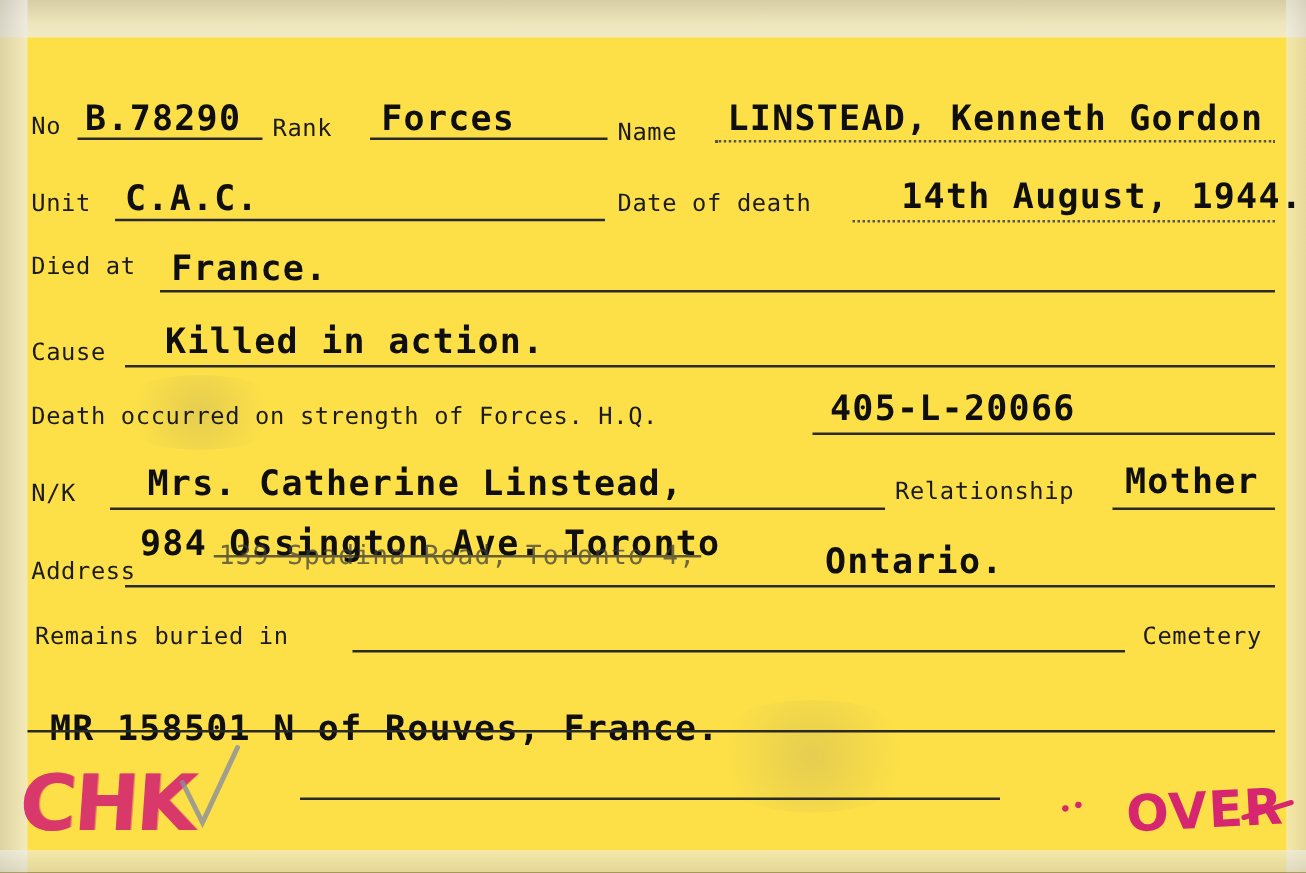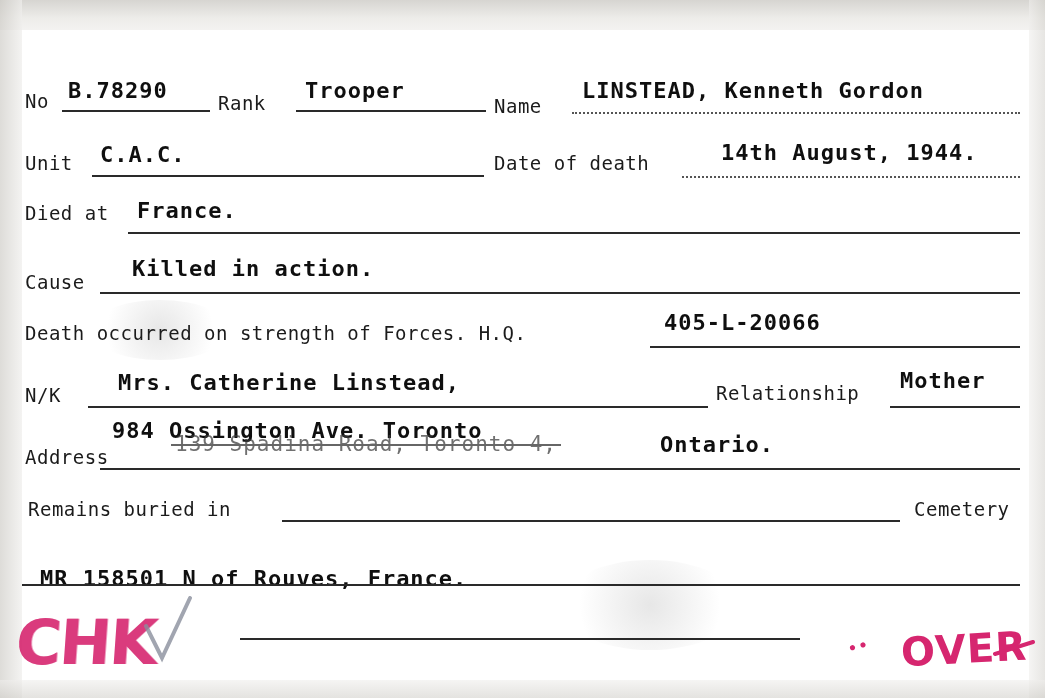--- a/index.html
+++ b/index.html
@@ -4,21 +4,21 @@
 <style>
   html, body {
     margin: 0;
     padding: 0;
     background: #5a5a5a;
   }
   .card {
     position: relative;
     width: 1045px;
     height: 698px;
-    background: #ffffff;
+    background: #fde047;
     overflow: hidden;
     font-family: "DejaVu Sans Mono", "Liberation Mono", monospace;
     color: #181818;
     box-sizing: border-box;
   }
   
   .paper-edge-top {
     position: absolute; left: 0; top: 0; width: 100%; height: 30px;
     background: linear-gradient(to bottom, #c9c7c2 0%, #e7e6e2 60%, #efeeec 100%);
     opacity: .75;
@@ -49,21 +49,21 @@
   .lbl {
     position: absolute;
     white-space: nowrap;
     font-size: 19px;
     letter-spacing: 0.5px;
     color: #1b1b1b;
   }
   .val {
     position: absolute;
     white-space: nowrap;
-    font-size: 22px;
+    font-size: 28px;
     letter-spacing: 1px;
     color: #0f0f0f;
     font-weight: 700;
   }
   .rule {
     position: absolute;
     height: 0;
     border-bottom: 2px solid #2a2a2a;
   }
   .rule.dotted { border-bottom: 2px dotted #555; }
@@ -148,21 +148,21 @@
   <div class="paper-edge-bottom"></div>
 
   <div class="smudge" style="left:560px;top:560px;width:180px;height:90px;"></div>
   <div class="smudge" style="left:90px;top:300px;width:140px;height:60px;"></div>
 
   <div class="lbl" style="left:25px;top:90px;">No</div>
   <div class="val" style="left:68px;top:78px;">B.78290</div>
   <div class="rule" style="left:62px;top:110px;width:148px;"></div>
 
   <div class="lbl" style="left:218px;top:92px;">Rank</div>
-  <div class="val" style="left:305px;top:78px;">Trooper</div>
+  <div class="val" style="left:305px;top:78px;">Forces</div>
   <div class="rule" style="left:296px;top:110px;width:190px;"></div>
 
   <div class="lbl" style="left:494px;top:95px;">Name</div>
   <div class="val" style="left:582px;top:78px;">LINSTEAD, Kenneth Gordon</div>
   <div class="rule dotted" style="left:572px;top:112px;width:448px;"></div>
 
   <div class="lbl" style="left:25px;top:152px;">Unit</div>
   <div class="val" style="left:100px;top:142px;">C.A.C.</div>
   <div class="rule" style="left:92px;top:175px;width:392px;"></div>
 

